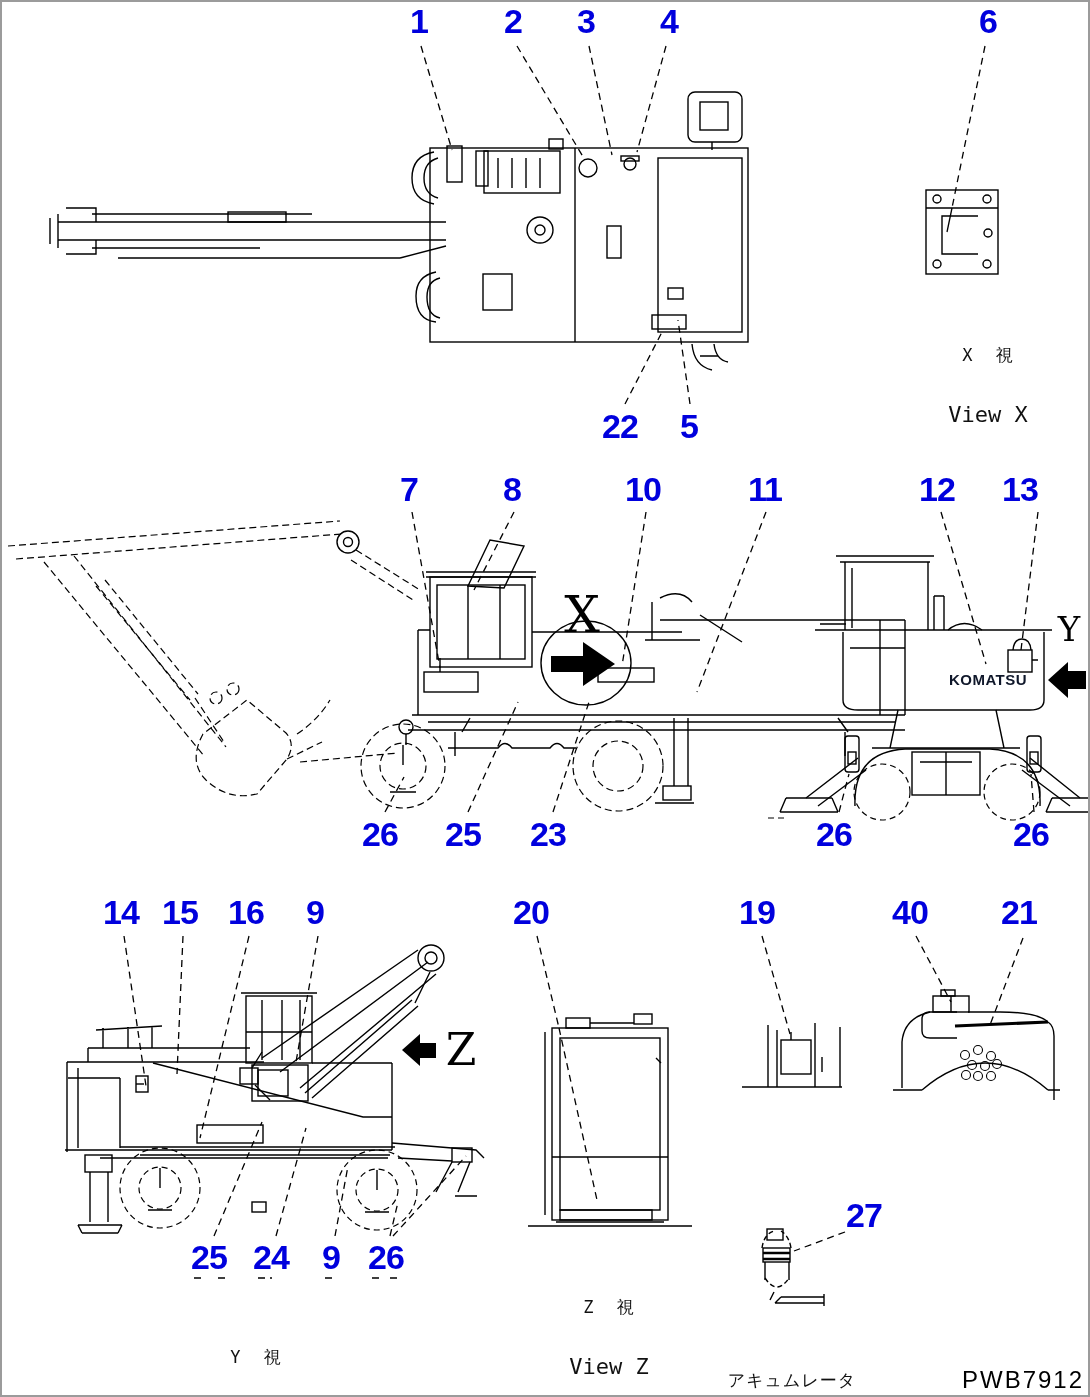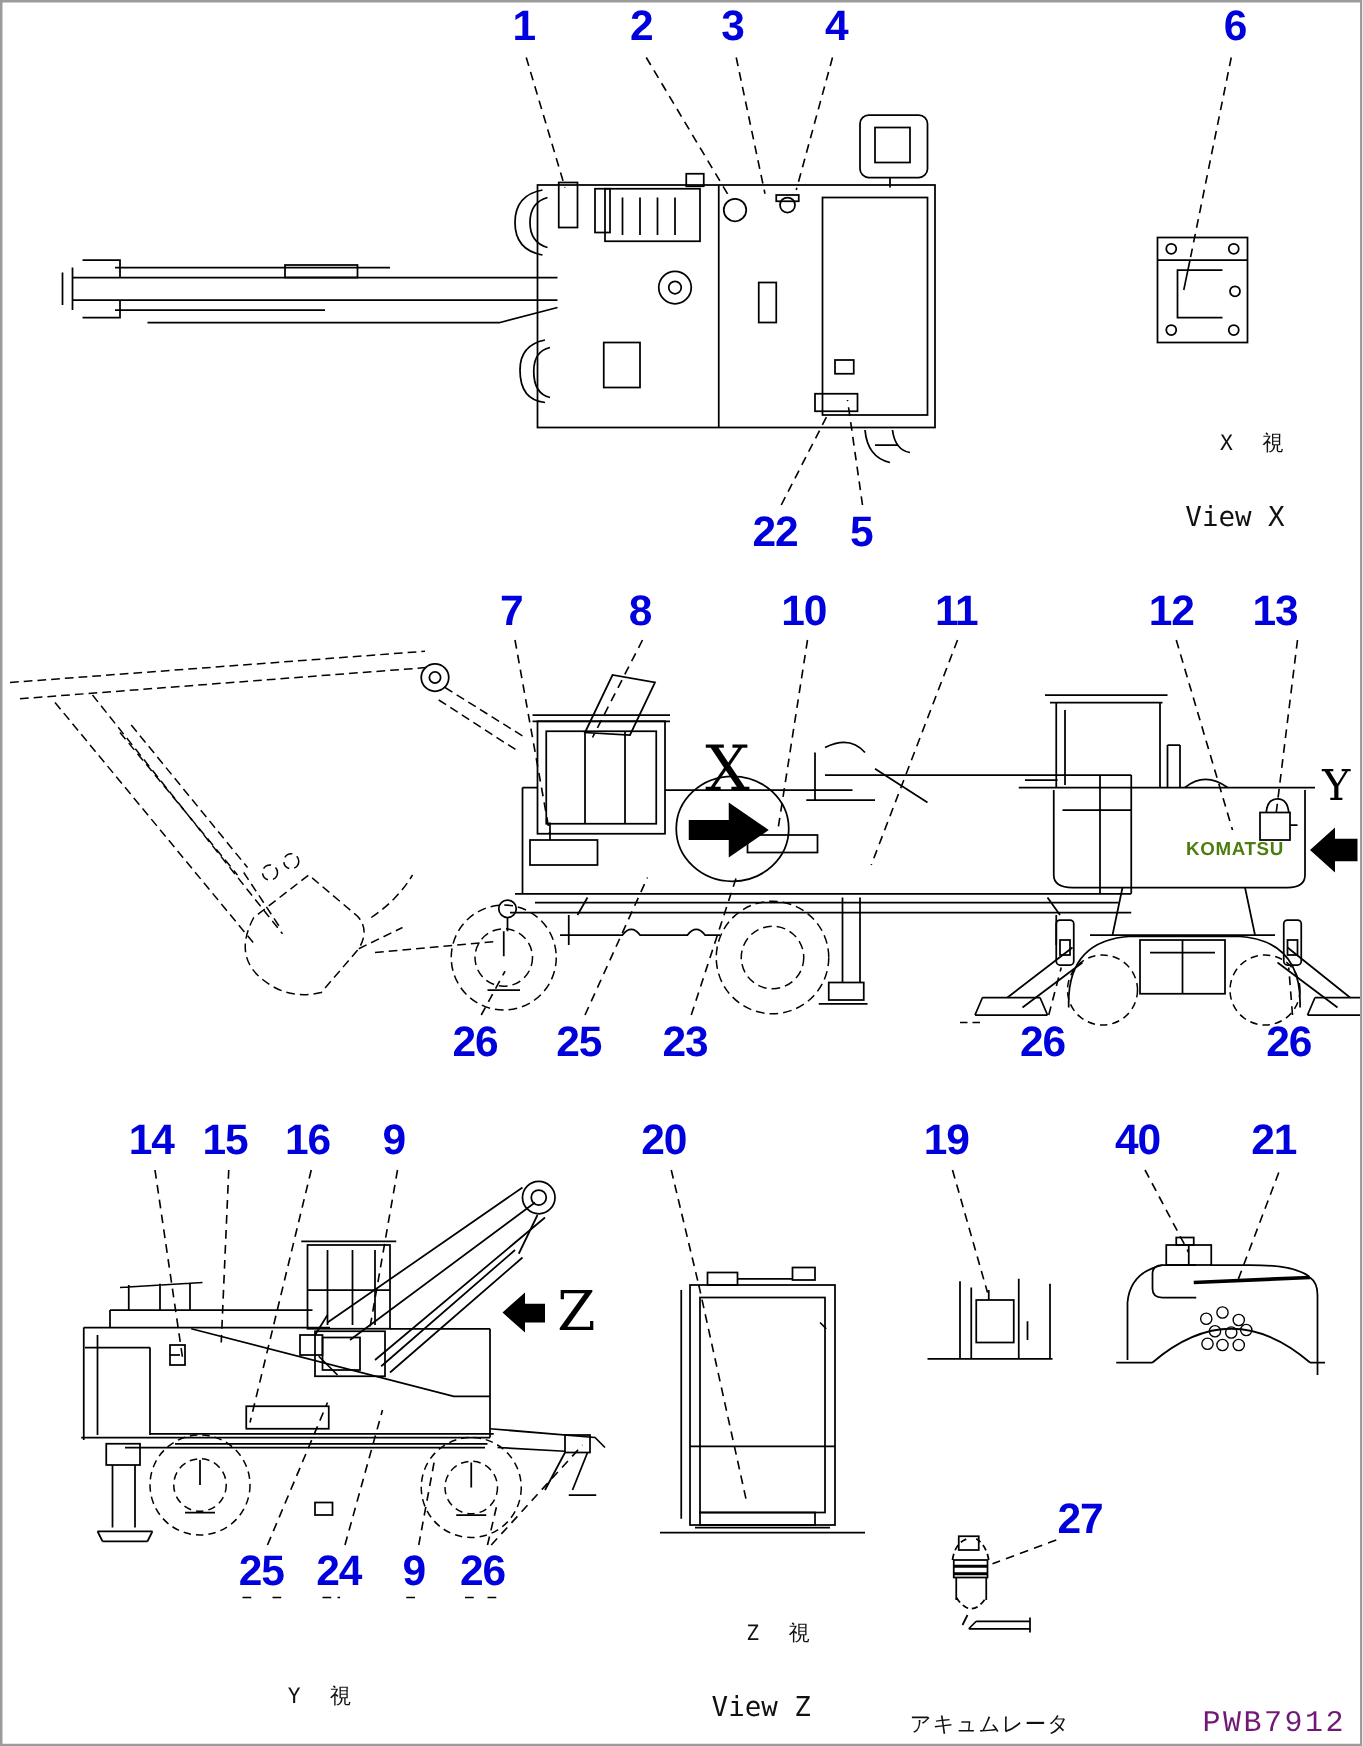--- a/index.html
+++ b/index.html
@@ -2,32 +2,32 @@
 <html style="--callout-color: #0000dd;"><head>
 <meta charset="utf-8">
 <style>
   html,body{margin:0;padding:0;background:#e8e8e8}
   .page{position:relative;width:1090px;height:1397px;background:#ffffff;
         font-family:"Liberation Sans",sans-serif;overflow:hidden;margin:0 auto}
   .frame{position:absolute;inset:0;border:2px solid #9b9b9b;pointer-events:none}
   svg.art{position:absolute;left:0;top:0}
   .co{position:absolute;transform:translateX(-50%);font-weight:700;font-size:34px;
       line-height:36px;color:var(--callout-color,#0000dd);letter-spacing:-1px;white-space:nowrap}
-  .vlabel{position:absolute;transform:translateX(-50%);text-align:right;
+  .vlabel{position:absolute;transform:translateX(-50%);text-align:center;
           font-family:"DejaVu Sans Mono","Liberation Mono",monospace;color:#111;white-space:pre}
   .vlabel .jp{display:block;font-size:17px;line-height:22px;letter-spacing:1px}
   .vlabel .en{display:block;font-size:22px;line-height:22px}
   .dir{position:absolute;transform:translateX(-50%);font-family:"DejaVu Serif","Liberation Serif",serif;color:#000}
   .dir.x{font-size:50px;line-height:50px}
   .dir.y{font-size:34px;line-height:34px}
   .dir.z{font-size:44px;line-height:44px}
   .logo{position:absolute;transform:translateX(-50%);font-weight:700;font-size:15px;
-        letter-spacing:.5px;color:#4d7c0f}
-  .pn{position:absolute;font-family:Liberation Mono, monospace;
-      font-size:24px;letter-spacing:2px;color:#701a75}
+        letter-spacing:.5px;color:#0f172a}
+  .pn{position:absolute;font-family:Liberation Sans, sans-serif;
+      font-size:24px;letter-spacing:2px;color:#000000}
 </style>
 </head>
 <body>
 
 <div class="page">
 
   <svg class="art" width="1090" height="1397" viewBox="0 0 1090 1397">
 
     <g stroke="#000" fill="none" stroke-width="1.4">
 

